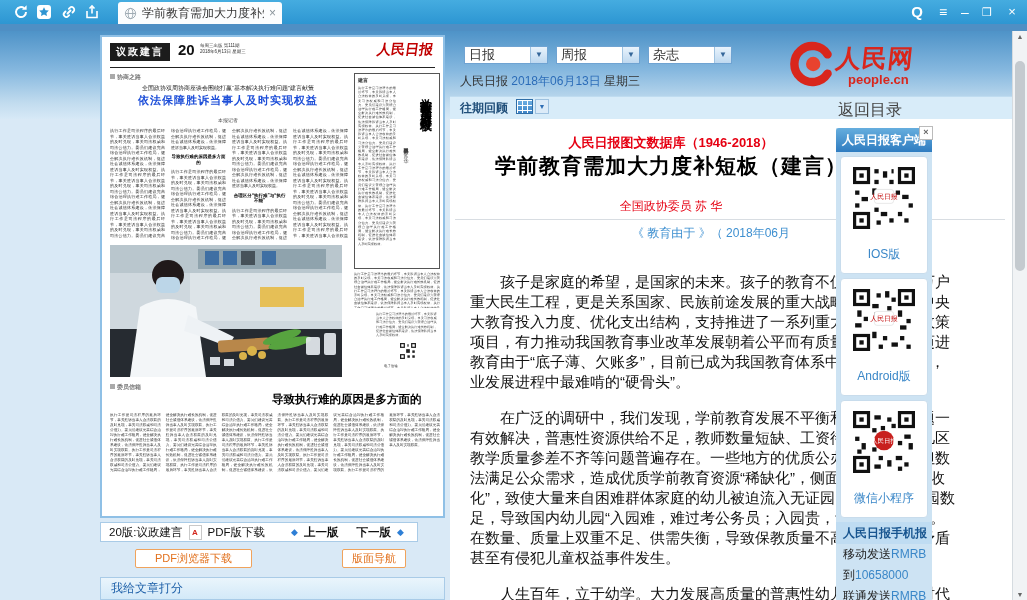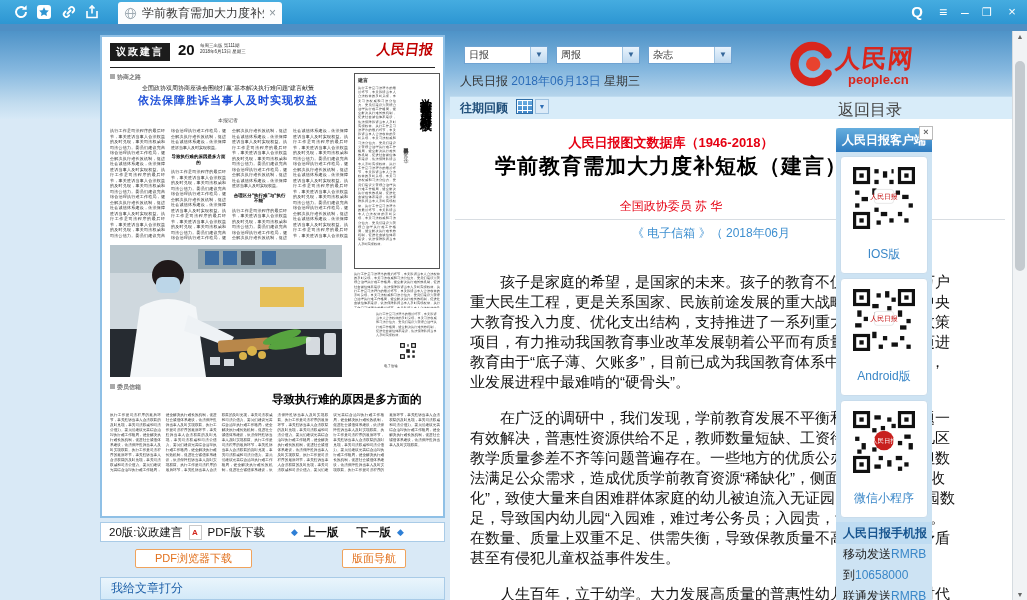--- a/index.html
+++ b/index.html
@@ -14,21 +14,21 @@
   .tabtitle{font-size:12px;color:#333;white-space:nowrap;overflow:hidden;flex:1}
   .tabclose{color:#8a949b;font-size:12px;cursor:pointer}
   .wctl{top:0;height:24px;line-height:24px;color:#fff;text-align:center;cursor:pointer}
   .strip{left:0;top:24px;width:1027px;height:7px;background:#4F8FC4}
   
   .hdrgrad{left:0;top:31px;width:1027px;height:88px;
        background:linear-gradient(#4E93C8,#86B8DF 45%,#C2DCEF 82%,#D7E9F7)}
   .band{left:450px;top:96px;width:562px;height:23px;background:#D8ECF9;border-top:1px solid #BFDCF0}
   .sel{top:46px;width:84px;height:18px;background:#fff;border:1px solid #6FA3D2;display:flex;
        align-items:center;box-sizing:border-box;cursor:pointer}
-  .sel span.txt{flex:1;font-size:10px;color:#333;padding-left:4px}
+  .sel span.txt{flex:1;font-size:13px;color:#333;padding-left:4px}
   .selarr{width:16px;height:16px;background:linear-gradient(#E9F3FC,#BFD9F0);border-left:1px solid #9FC2E0;
        color:#35679A;font-size:8px;text-align:center;line-height:16px}
   .dateline{left:460px;top:73px;font-size:12px;color:#333}
   .dateline .d{color:#2B6CB8}
   .backiss{left:460px;top:100px;font-size:12px;font-weight:bold;color:#1F4E79}
   .calbtn{left:516px;top:99px;width:17px;height:15px;background:linear-gradient(#6FB1E4,#3E85C8);
        border:1px solid #2F6EA8;box-sizing:border-box;cursor:pointer;
        background-image:linear-gradient(#fff 1px,transparent 1px),linear-gradient(90deg,#fff 1px,transparent 1px),linear-gradient(#6FB1E4,#3E85C8);
        background-size:5px 5px,5px 5px,100% 100%}
   .calarr{left:535px;top:99px;width:14px;height:15px;background:#DCEBF8;border:1px solid #9FC2E0;
@@ -98,21 +98,21 @@
        font-size:3.2px;line-height:4.2px;color:#333;text-align:justify}
   .np-vtitle{position:absolute;right:5px;top:14px;height:176px;writing-mode:vertical-rl;text-orientation:upright;
        font-size:12px;font-weight:bold;letter-spacing:2px;color:#000}
   .np-vby{position:absolute;right:30px;top:70px;height:110px;writing-mode:vertical-rl;text-orientation:upright;
        font-size:5px;color:#333}
   .np-below{margin-top:3px;width:86px;height:36px;overflow:hidden;font-size:3.2px;line-height:4.2px;color:#333;text-align:justify}
   .np-note{margin-top:4px;margin-left:22px;width:62px;height:28px;overflow:hidden;font-size:3.2px;line-height:4.2px;color:#444}
   .np-qrrow{margin-top:3px;margin-left:46px}
   .np-email{margin-left:30px;margin-top:1px;font-size:3.4px;color:#333}
   
-  .pagenav{left:100px;top:522px;width:345px;height:20px;background:#fff;border:1px solid #A9CBE7;
+  .pagenav{left:100px;top:522px;width:318px;height:20px;background:#fff;border:1px solid #A9CBE7;
        box-sizing:border-box;display:flex;align-items:center;gap:6px;padding:0 8px;font-size:11.5px;color:#111}
   .pdfico{display:inline-block;width:11px;height:13px;background:#fff;border:1px solid #c9c9c9;color:#D3281E;
        font-size:8px;font-weight:bold;text-align:center;line-height:13px}
   .dia{color:#2E7FD6;font-size:9px}
   .navlink{font-weight:bold;cursor:pointer}
   .obtn{top:549px;height:19px;background:#fff;border:1px solid #F0A35C;border-radius:2px;color:#E2711D;
        font-size:11px;line-height:17px;text-align:center;cursor:pointer;box-sizing:border-box}
   .rate{left:100px;top:577px;width:345px;height:23px;background:#fff;border:1px solid #A9CBE7;box-sizing:border-box}
   .ratehdr{height:21px;background:linear-gradient(#EAF5FC,#D3E9F8);color:#1C5FA8;font-weight:normal;
        font-size:12px;line-height:21px;padding-left:10px}
@@ -260,21 +260,21 @@
   </svg>
   <span class="logocn">人民网</span>
   <span class="logoen">people.cn</span>
 </div>
 
 <div class="abs article"></div>
 <div class="abs ctr dbtitle">人民日报图文数据库（1946-2018）</div>
 <div class="abs ctr atitle">学前教育需加大力度补短板（建言）</div>
 <div class="abs ctr abyline">全国政协委员 苏 华</div>
 <div class="abs ahr"></div>
-<div class="abs asource">《 电子信箱 》（ 2018年06月</div>
+<div class="abs asource">《 教育由于 》（ 2018年06月</div>
 <div class="abs paras">
   <div class="para">
       <div>　　孩子是家庭的希望，是国家的未来。孩子的教育不仅是关系千家万户</div>
       <div>重大民生工程，更是关系国家、民族前途发展的重大战略。近年来，中央</div>
       <div>大教育投入力度、优化支出结构，支持推进了一系列重大教育改革、政策</div>
       <div>项目，有力推动我国教育事业改革发展朝着公平而有质量的方向坚定迈进</div>
       <div>教育由于“底子薄、欠账多”，目前已成为我国教育体系中最薄弱的环节，</div>
       <div>业发展进程中最难啃的“硬骨头”。</div>
     </div>
   <div class="para">

